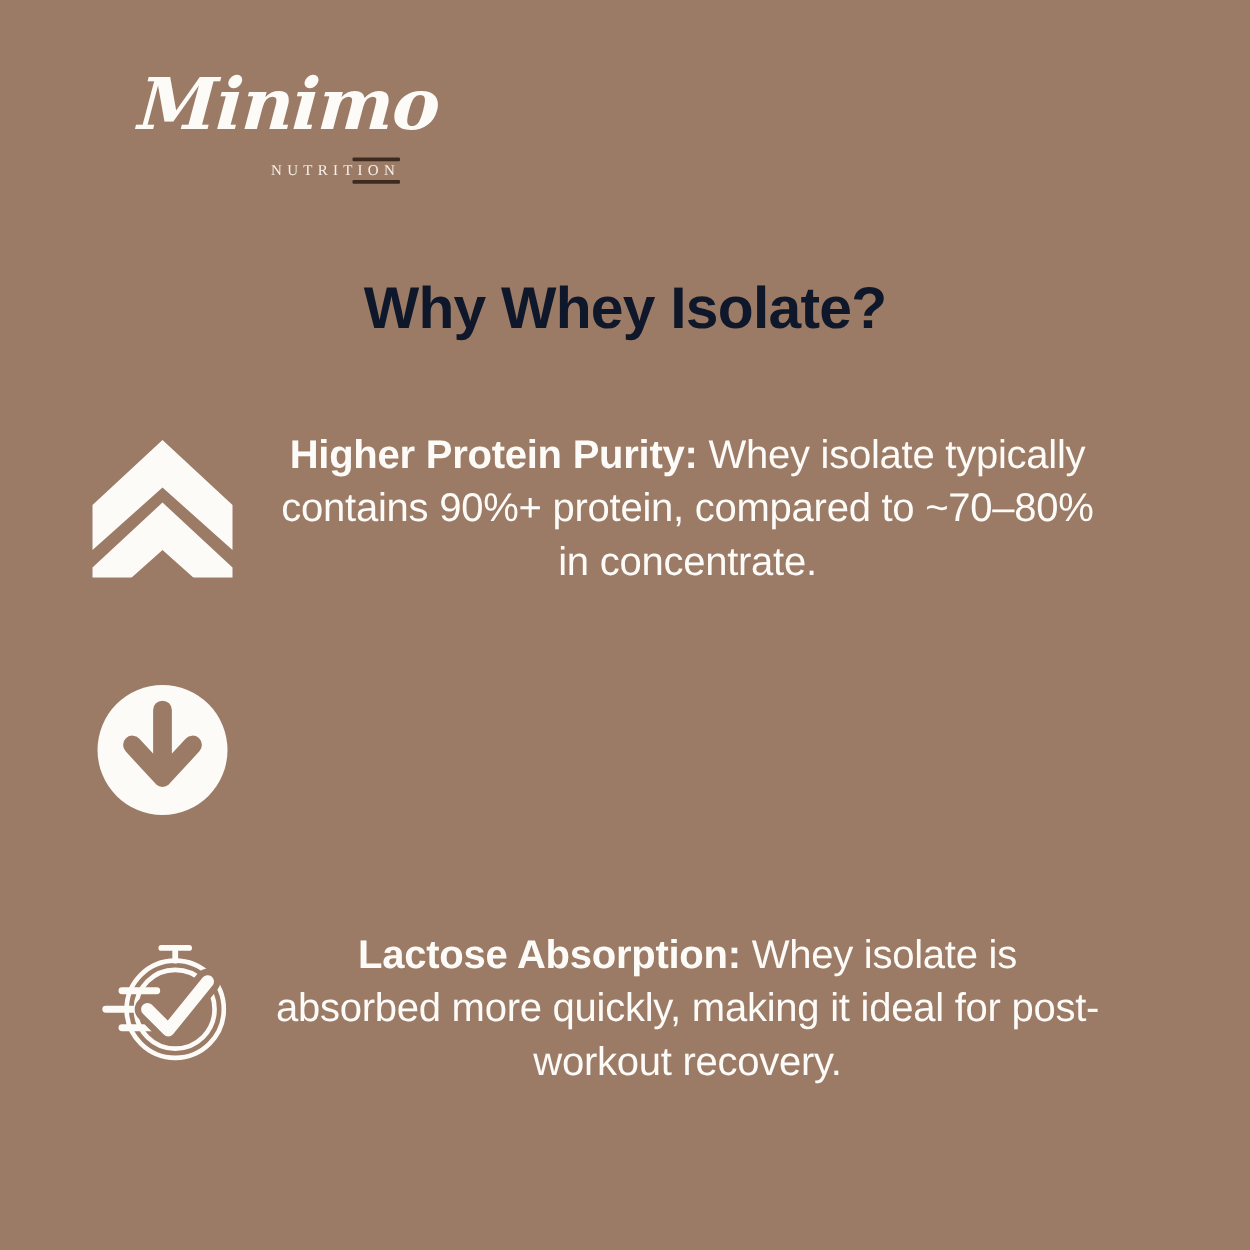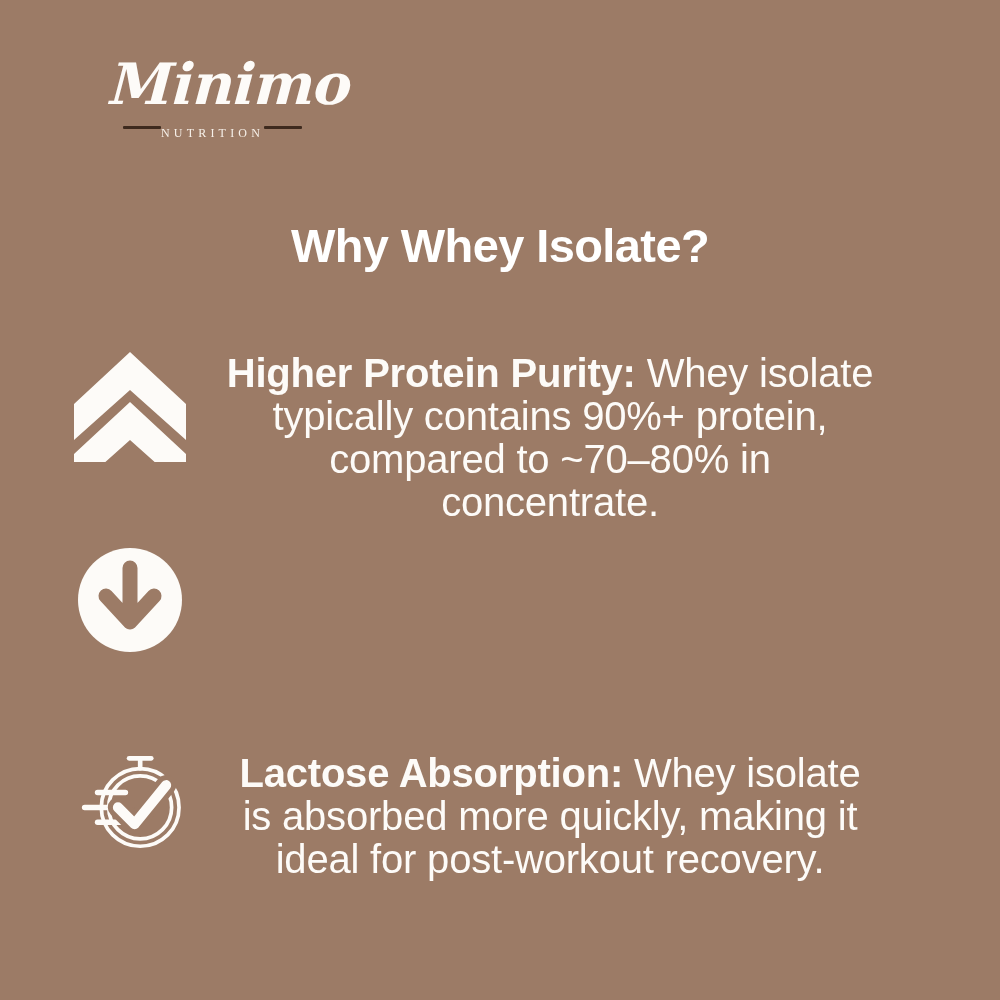--- a/index.html
+++ b/index.html
@@ -36,23 +36,24 @@
     font-weight: 700;
     font-size: 57px;
     line-height: 1;
     color: #fdfbf8;
     letter-spacing: -1px;
     transform: skewX(-4deg);
     margin-left: 6px;
   }
   .brand-sub-row {
     display: flex;
-    align-items: flex-start;
+    align-items: flex-end;
     justify-content: center;
     margin-top: 14px;
+    flex-direction: column;
   }
   .brand-rule {
     width: 38px;
     height: 3px;
     background: #3e2a1e;
     flex: 0 0 auto;
     border-radius: 1px;
   }
   .brand-sub {
     font-family: "Liberation Serif", serif;
@@ -65,21 +66,21 @@
 
   
   .headline {
     position: absolute;
     left: 0;
     right: 0;
     top: 218px;
     text-align: center;
     font-size: 47px;
     font-weight: 700;
-    color: #ffffff;
+    color: #0f172a;
     letter-spacing: -0.6px;
   }
 
   
   .benefits {
     position: absolute;
     left: 0;
     top: 330px;
     width: 1000px;
   }
@@ -94,23 +95,23 @@
     width: 124px;
     height: 124px;
     display: flex;
     align-items: center;
     justify-content: center;
   }
   .benefit-text {
     position: absolute;
     left: 220px;
     width: 660px;
-    top: 22px;
+    top: 12px;
     text-align: center;
-    font-size: 40px;
+    font-size: 32px;
     line-height: 43px;
     color: #fdfbf8;
     letter-spacing: -0.2px;
   }
   .benefit-text b {
     font-weight: 700;
   }
 
   .icon-svg {
     display: block;

